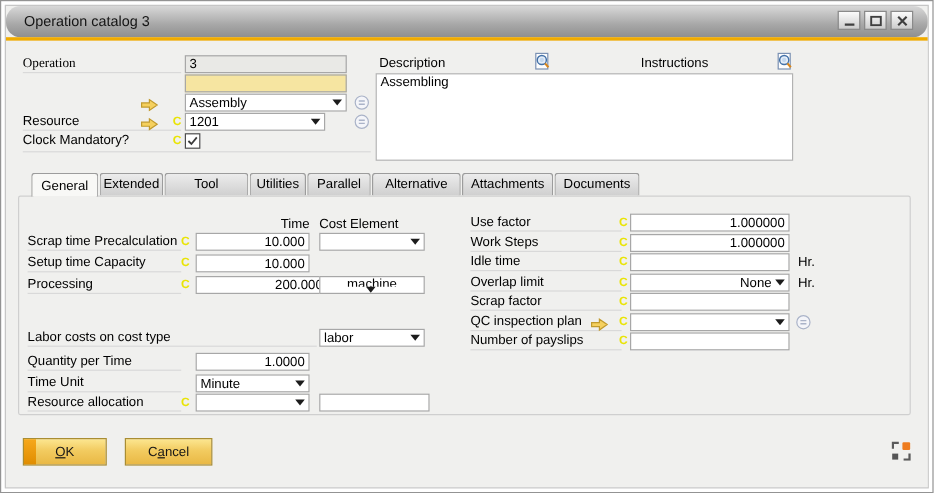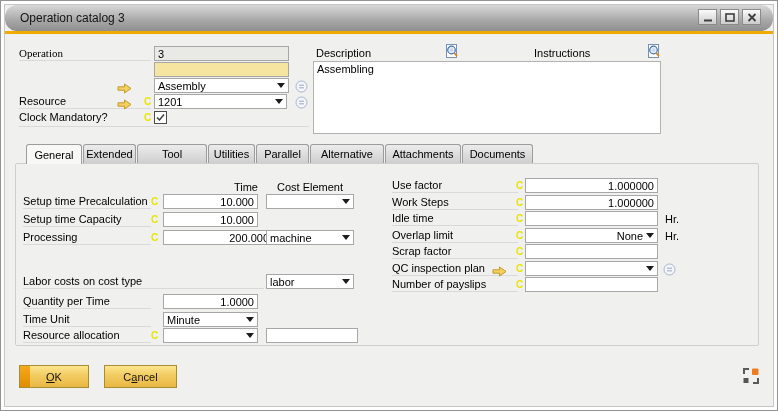--- a/index.html
+++ b/index.html
@@ -99,21 +99,21 @@
           </svg>
       </span>
 
       <div class="lbl" style="left:14px;top:60px;width:132px;">Resource</div>
       <span class="icon" style="left:112px;top:62px;">
         <svg width="15" height="11" viewBox="0 0 15 11">
             <path d="M1 3.8 H7.5 V1 L14 5.5 L7.5 10 V7.2 H1 Z" fill="#f5d05e" stroke="#c19a2e" stroke-width="1"></path>
           </svg>
       </span>
       <span class="cm" style="left:138px;top:60px;">C</span>
-      <div class="combo" style="left:149px;top:60px;width:133px;">
+      <div class="combo" style="left:149px;top:60px;width:117px;">
         <span class="ct">1201</span>
         <span class="da"></span>
       </div>
       <span class="icon" style="left:290px;top:61px;">
         <svg width="13" height="13" viewBox="0 0 13 13">
             <circle cx="6.5" cy="6.5" r="5.5" fill="#f4f5f9" stroke="#aab3c8"></circle>
             <line x1="4" y1="5.2" x2="9" y2="5.2" stroke="#aab3c8" stroke-width="1.2"></line>
             <line x1="4" y1="7.8" x2="9" y2="7.8" stroke="#aab3c8" stroke-width="1.2"></line>
           </svg>
       </span>
@@ -153,38 +153,38 @@
         <div class="tab" style="width:70px;">Tool</div>
         <div class="tab" style="width:47px;">Utilities</div>
         <div class="tab" style="width:53px;">Parallel</div>
         <div class="tab" style="width:74px;">Alternative</div>
         <div class="tab" style="width:76px;">Attachments</div>
         <div class="tab" style="width:71px;">Documents</div>
       </div>
       <div class="pane"></div>
 
       <div class="hdr" style="left:158px;top:146px;width:95px;text-align:right;">Time</div>
-      <div class="hdr" style="left:261px;top:146px;width:88px;text-align:center;">Cost Element</div>
-
-      <div class="lbl" style="left:18px;top:160px;width:128px;">Setup time Precalculation</div>
+      <div class="hdr" style="left:261px;top:146px;width:88px;text-align:left;">Cost Element</div>
+
+      <div class="lbl" style="left:18px;top:160px;width:128px;">Scrap time Precalculation</div>
       <span class="cm" style="left:145px;top:160px;">C</span>
       <input class="tfield num" style="left: 158px; top: 160px; width: 95px;" value="10.000">
       <div class="combo" style="left:261px;top:160px;width:88px;">
         <span class="ct"></span>
         <span class="da"></span>
       </div>
 
       <div class="lbl" style="left:18px;top:178px;width:128px;">Setup time Capacity</div>
       <span class="cm" style="left:145px;top:178px;">C</span>
       <input class="tfield num" style="left: 158px; top: 178px; width: 95px;" value="10.000">
 
       <div class="lbl" style="left:18px;top:196px;width:128px;">Processing</div>
       <span class="cm" style="left:145px;top:196px;">C</span>
       <input class="tfield num" style="left: 158px; top: 196px; width: 110px;" value="200.000">
-      <div class="combo" style="left:261px;top:196px;width:88px;">
+      <div class="combo" style="left:261px;top:196px;width:88px;flex-direction:column;">
         <span class="ct">machine</span>
         <span class="da"></span>
       </div>
 
       <div class="lbl" style="left:18px;top:240px;width:241px;">Labor costs on cost type</div>
       <div class="combo" style="left:261px;top:240px;width:88px;">
         <span class="ct">labor</span>
         <span class="da"></span>
       </div>
 

